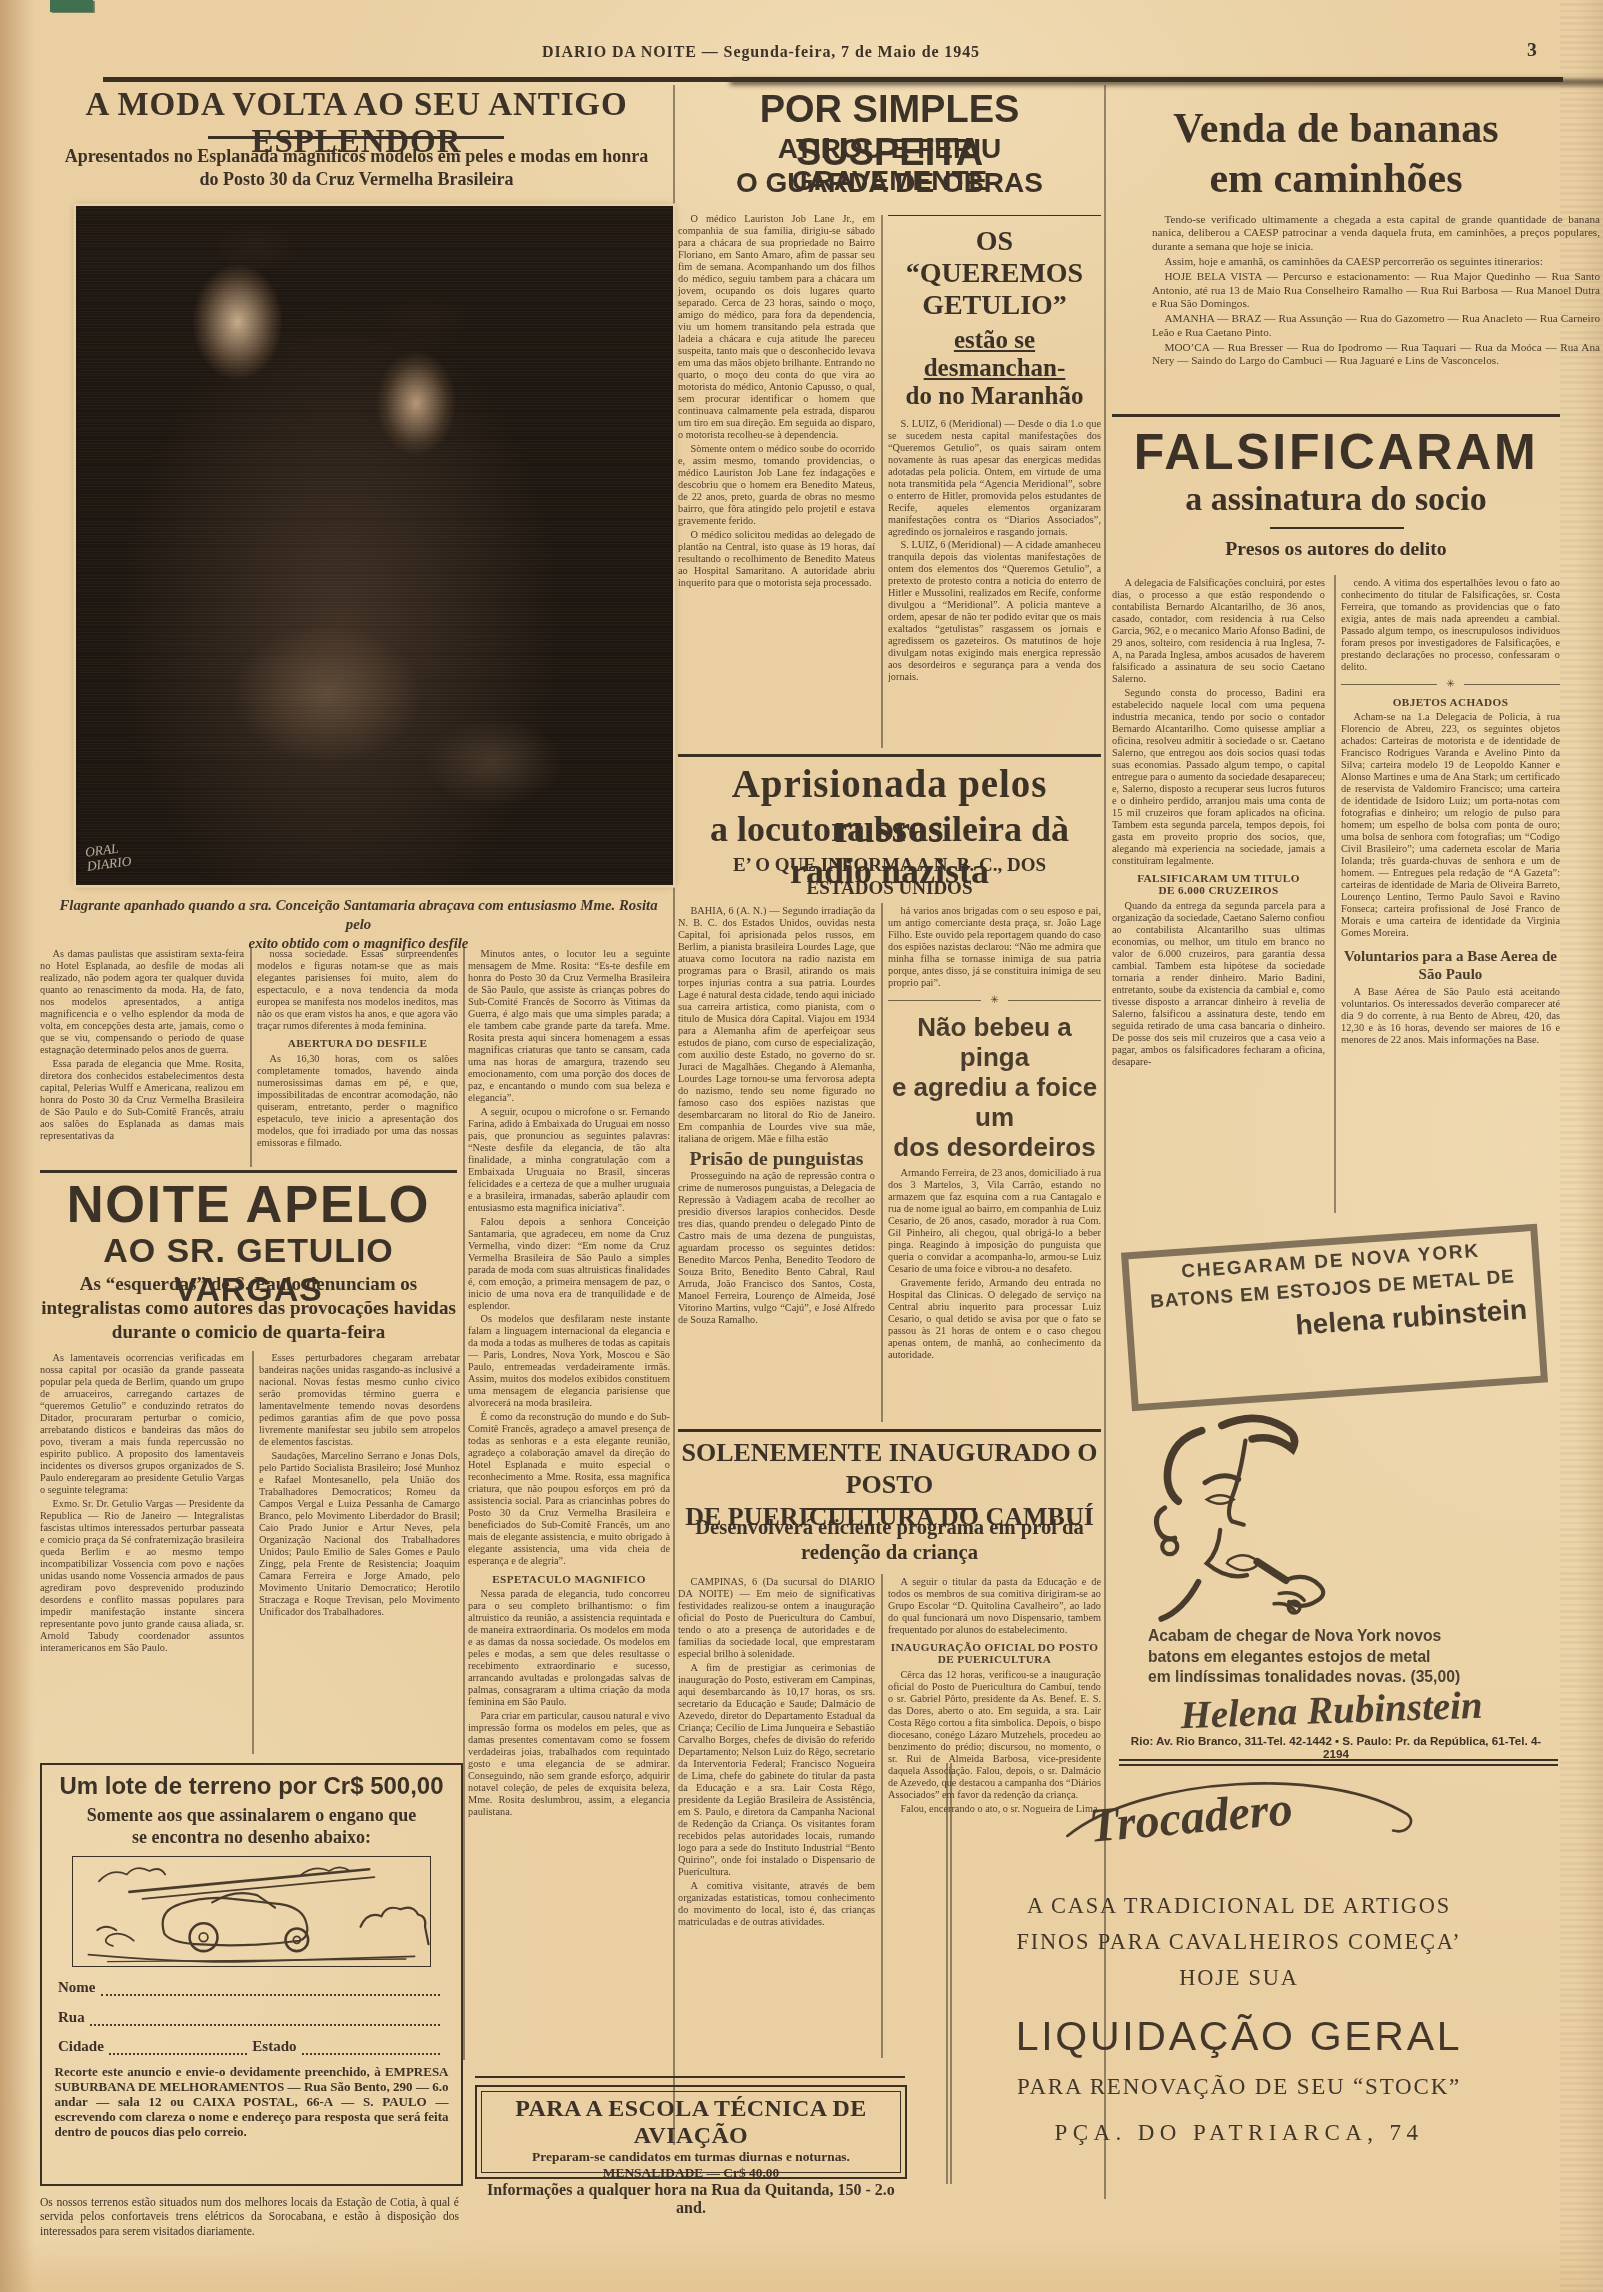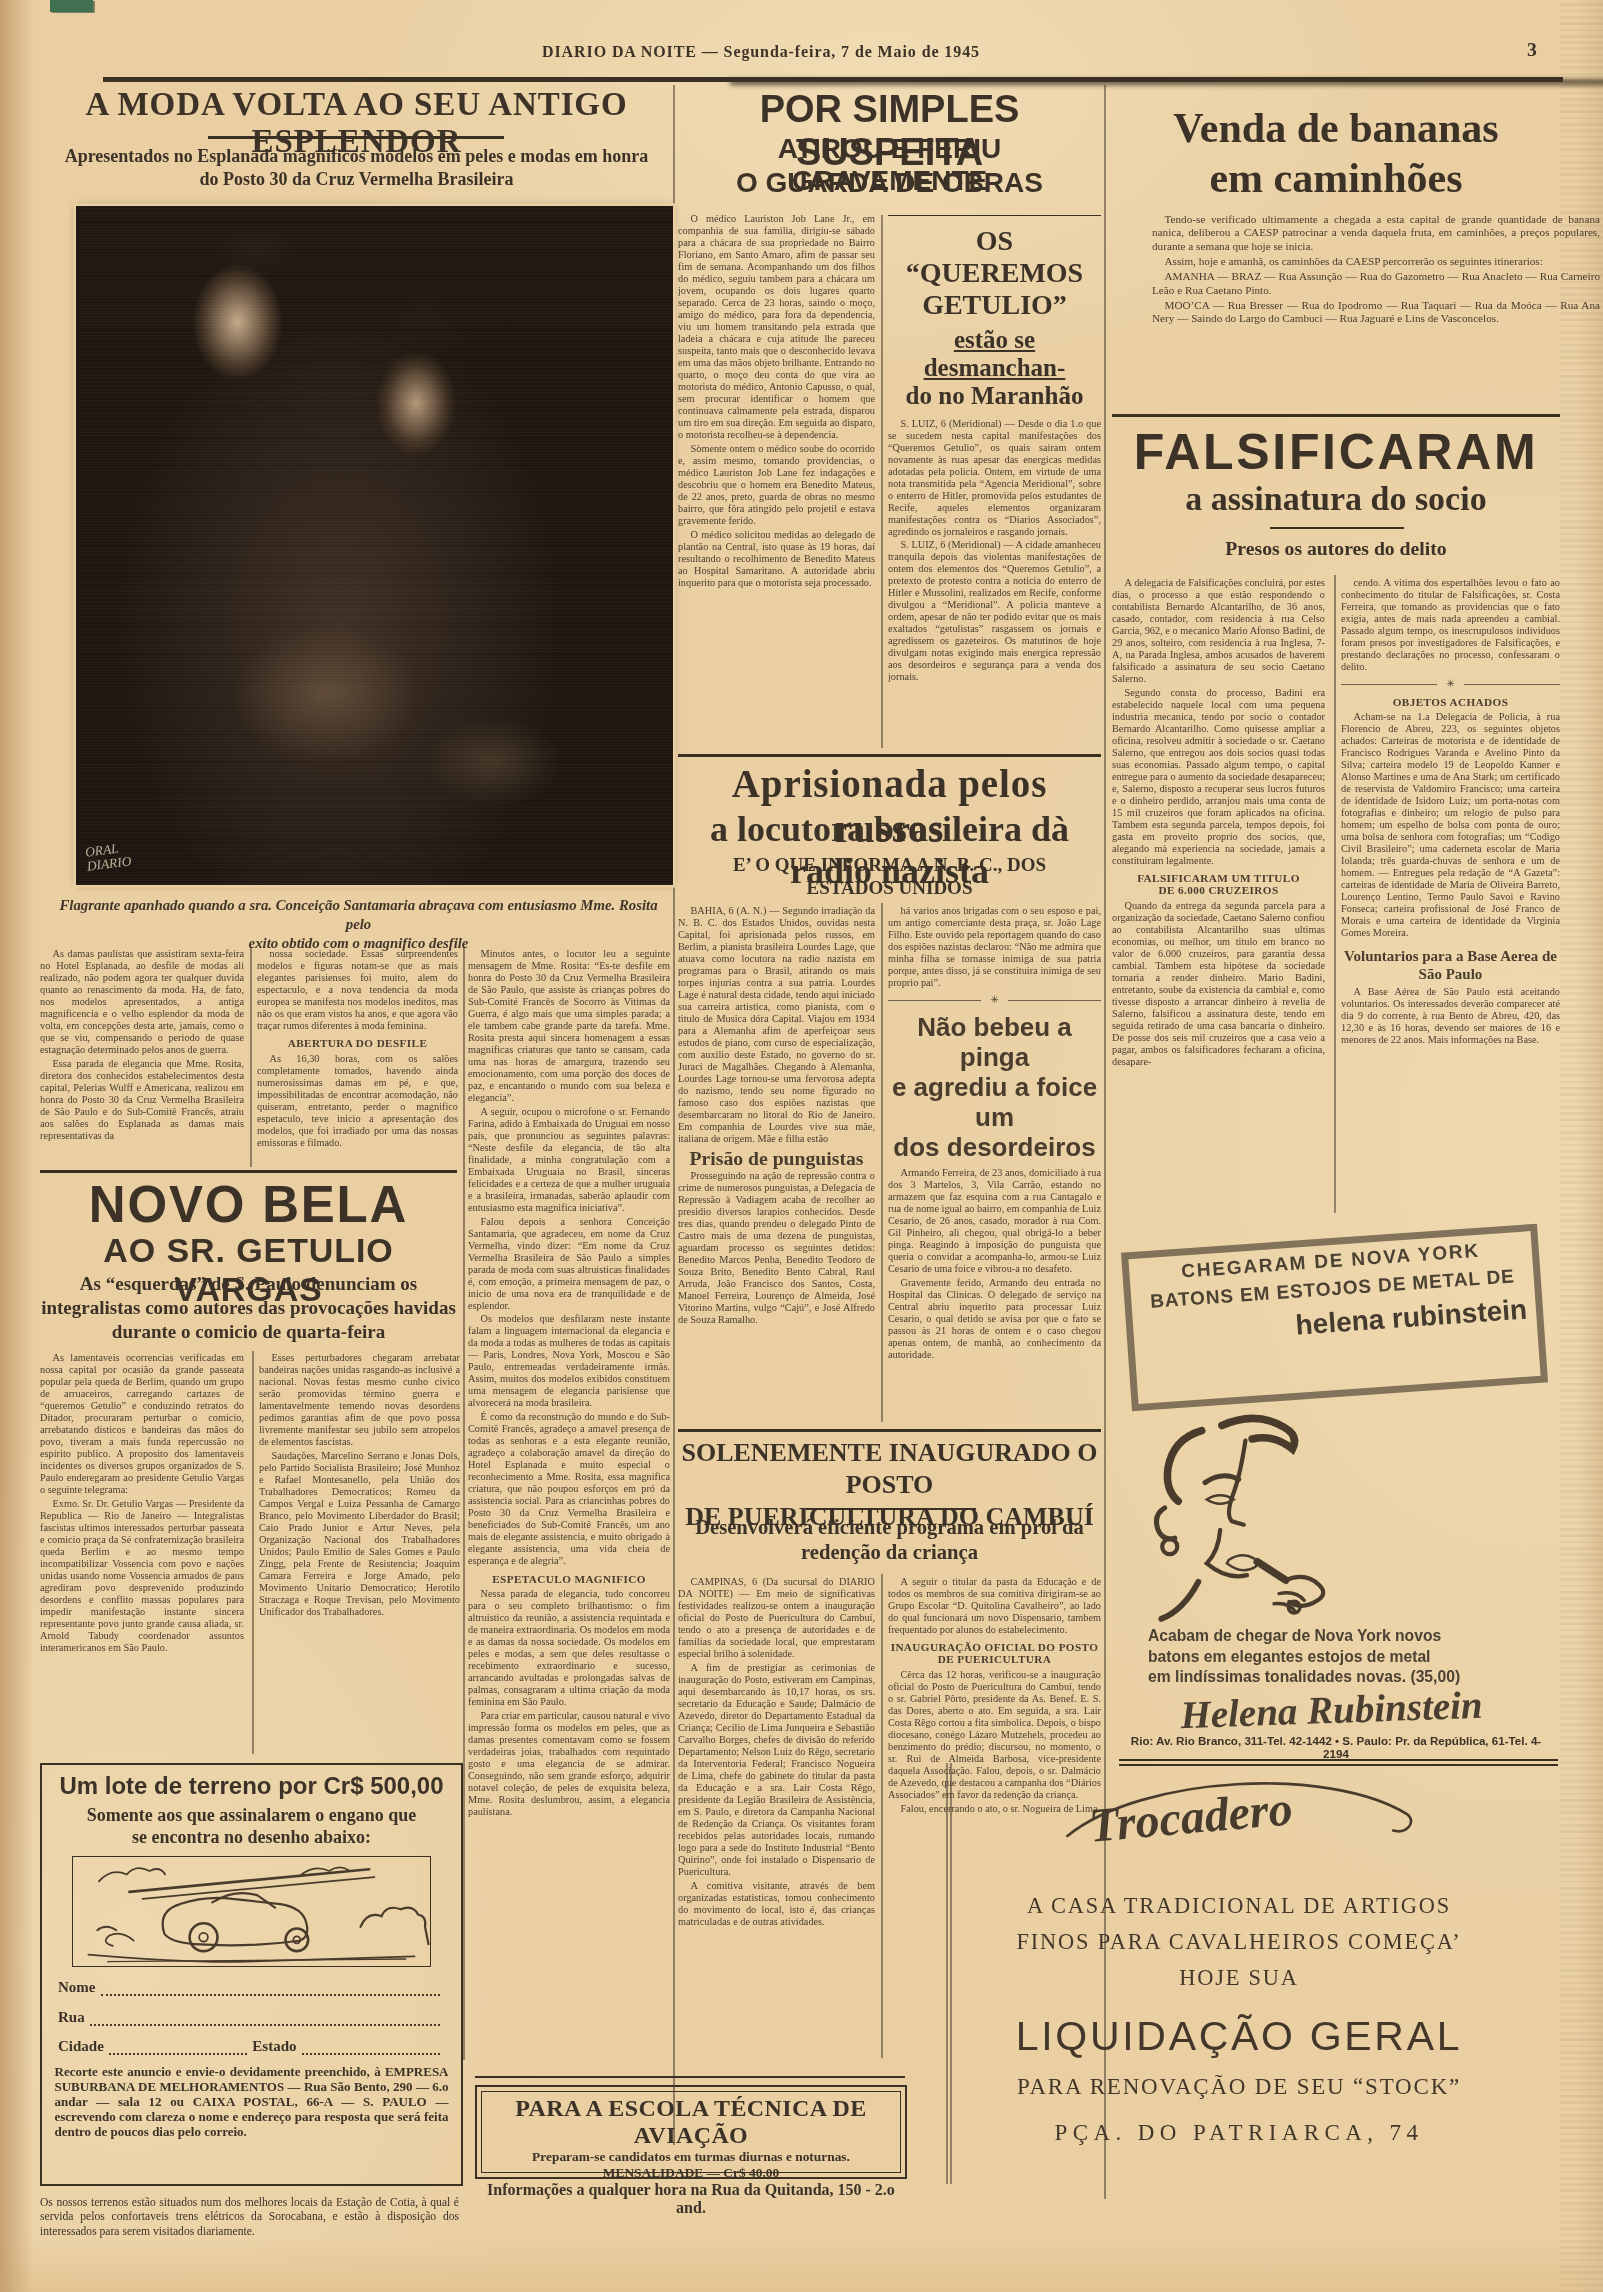--- a/index.html
+++ b/index.html
@@ -118,21 +118,21 @@
         <p>É como da reconstrução do mundo e do Sub-Comitê Francês, agradeço a amavel presença de todas as senhoras e a esta elegante reunião, agradeço a colaboração amavel da direção do Hotel Esplanada e muito especial o reconhecimento a Mme. Rosita, essa magnifica criatura, que não poupou esforços em pró da assistencia social. Para as criancinhas pobres do Posto 30 da Cruz Vermelha Brasileira e beneficiados do Sub-Comitê Francês, um ano mais de elegante assistencia, e muito obrigado à elegante assistencia, uma vida cheia de esperança e de alegria”.</p>
       </div>
     <div class="subhead-inline">ESPETACULO MAGNIFICO</div>
     <div>
         <p>Nessa parada de elegancia, tudo concorreu para o seu completo brilhantismo: o fim altruistico da reunião, a assistencia requintada e de maneira extraordinaria. Os modelos em moda e as damas da nossa sociedade. Os modelos em peles e modas, a sem que deles resultasse o recebimento extraordinario e sucesso, arrancando avultadas e prolongadas salvas de palmas, consagraram a ultima criação da moda feminina em São Paulo.</p>
         <p>Para criar em particular, causou natural e vivo impressão forma os modelos em peles, que as damas presentes comentavam como se fossem verdadeiras joias, trabalhados com requintado gosto e uma elegancia de se admirar. Conseguindo, não sem grande esforço, adquirir notavel coleção, de peles de exquisita beleza, Mme. Rosita deslumbrou, assim, a elegancia paulistana.</p>
       </div>
   </div>
 
   <div class="hr" style="left:40px;top:1170px;width:417px;height:2.7px;"></div>
-  <div class="sh ctr" style="position:absolute;left:40px;top:1175px;width:417px;font-size:51px;letter-spacing:1.8px;">NOVO BELA</div>
+  <div class="sh ctr" style="position:absolute;left:40px;top:1175px;width:417px;font-size:51px;letter-spacing:1.8px;">NOITE APELO</div>
   <div class="sh ctr" style="position:absolute;left:40px;top:1231px;width:417px;font-size:34px;letter-spacing:0.9px;">AO SR. GETULIO VARGAS</div>
   <div class="bh ctr" style="position:absolute;left:40px;top:1272px;width:417px;font-size:19px;line-height:24px;">As “esquerdas” de S. Paulo denunciam os integralistas como autores das provocações havidas durante o comicio de quarta-feira</div>
   <div class="col" style="left:40px;top:1352px;width:204px;height:403px;">
       <p>As lamentaveis ocorrencias verificadas em nossa capital por ocasião da grande passeata popular pela queda de Berlim, quando um grupo de arruaceiros, carregando cartazes de “queremos Getulio” e conduzindo retratos do Ditador, procuraram perturbar o comicio, arrebatando disticos e bandeiras das mãos do povo, tiveram a mais funda repercussão no espirito publico. A proposito dos lamentaveis incidentes os diversos grupos organizados de S. Paulo enderegaram ao presidente Getulio Vargas o seguinte telegrama:</p>
       <p>Exmo. Sr. Dr. Getulio Vargas — Presidente da Republica — Rio de Janeiro — Integralistas fascistas ultimos interessados perturbar passeata e comicio praça da Sé confraternização brasileira queda Berlim e ao mesmo tempo incompatibilizar Vossencia com povo e nações unidas usando nome Vossencia armados de paus agrediram povo desprevenido produzindo desordens e conflito massas populares para impedir manifestação instante sincera representante povo junto grande causa aliada, sr. Arnold Tabudy coordenador assuntos interamericanos em São Paulo.</p>
     </div>
   <div class="col" style="left:259px;top:1352px;width:201px;height:403px;">
       <p>Esses perturbadores chegaram arrebatar bandeiras nações unidas rasgando-as inclusivé a nacional. Novas festas mesmo cunho civico serão promovidas término guerra e lamentavelmente temendo novas desordens pedimos garantias afim de que povo possa livremente manifestar seu jubilo sem atropelos de elementos fascistas.</p>
       <p>Saudações, Marcelino Serrano e Jonas Dols, pelo Partido Socialista Brasileiro; José Munhoz e Rafael Montesanello, pela União dos Trabalhadores Democraticos; Romeu da Campos Vergal e Luiza Pessanha de Camargo Branco, pelo Movimento Liberdador do Brasil; Caio Prado Junior e Artur Neves, pela Organização Nacional dos Trabalhadores Unidos; Paulo Emilio de Sales Gomes e Paulo Zingg, pela Frente de Resistencia; Joaquim Camara Ferreira e Jorge Amado, pelo Movimento Unitario Democratico; Herotilo Straczaga e Roque Trevisan, pelo Movimento Unificador dos Trabalhadores.</p>
     </div>
@@ -270,20 +270,21 @@
       <div class="ctr" style="font-size:16px;font-weight:bold;">Informações a qualquer hora na Rua da Quitanda, 150 - 2.o and.</div>
     </div>
   </div>
 
   <div class="bh ctr" style="position:absolute;left:1112px;top:104px;width:448px;font-size:42px;">Venda de bananas</div>
   <div class="bh ctr" style="position:absolute;left:1112px;top:154px;width:448px;font-size:42px;">em caminhões</div>
   <div class="col wcol" style="left:1112px;top:213px;width:448px;height:199px;margin-left:40px;">
     <p>Tendo-se verificado ultimamente a chegada a esta capital de grande quantidade de banana nanica, deliberou a CAESP patrocinar a venda daquela fruta, em caminhões, a preços populares, durante a semana que hoje se inicia.</p>
     <p>Assim, hoje e amanhã, os caminhões da CAESP percorrerão os seguintes itinerarios:</p>
     <div>
+        <p>HOJE BELA VISTA — Percurso e estacionamento: — Rua Major Quedinho — Rua Santo Antonio, até rua 13 de Maio Rua Conselheiro Ramalho — Rua Rui Barbosa — Rua Manoel Dutra e Rua São Domingos.</p>
         <p>AMANHA — BRAZ — Rua Assunção — Rua do Gazometro — Rua Anacleto — Rua Carneiro Leão e Rua Caetano Pinto.</p>
         <p>MOO’CA — Rua Bresser — Rua do Ipodromo — Rua Taquari — Rua da Moóca — Rua Ana Nery — Saindo do Largo do Cambuci — Rua Jaguaré e Lins de Vasconcelos.</p>
       </div>
   </div>
   <div class="hr" style="left:1112px;top:414px;width:448px;height:2.7px;"></div>
 
   <div class="sh ctr" style="position:absolute;left:1112px;top:423px;width:448px;font-size:50px;letter-spacing:2.7px;">FALSIFICARAM</div>
   <div class="bh ctr" style="position:absolute;left:1112px;top:480px;width:448px;font-size:34px;">a assinatura do socio</div>
   <div class="hr" style="left:1270px;top:527px;width:134px;height:1.8px;"></div>
   <div class="bh ctr" style="position:absolute;left:1112px;top:537px;width:448px;font-size:19.7px;">Presos os autores do delito</div>

